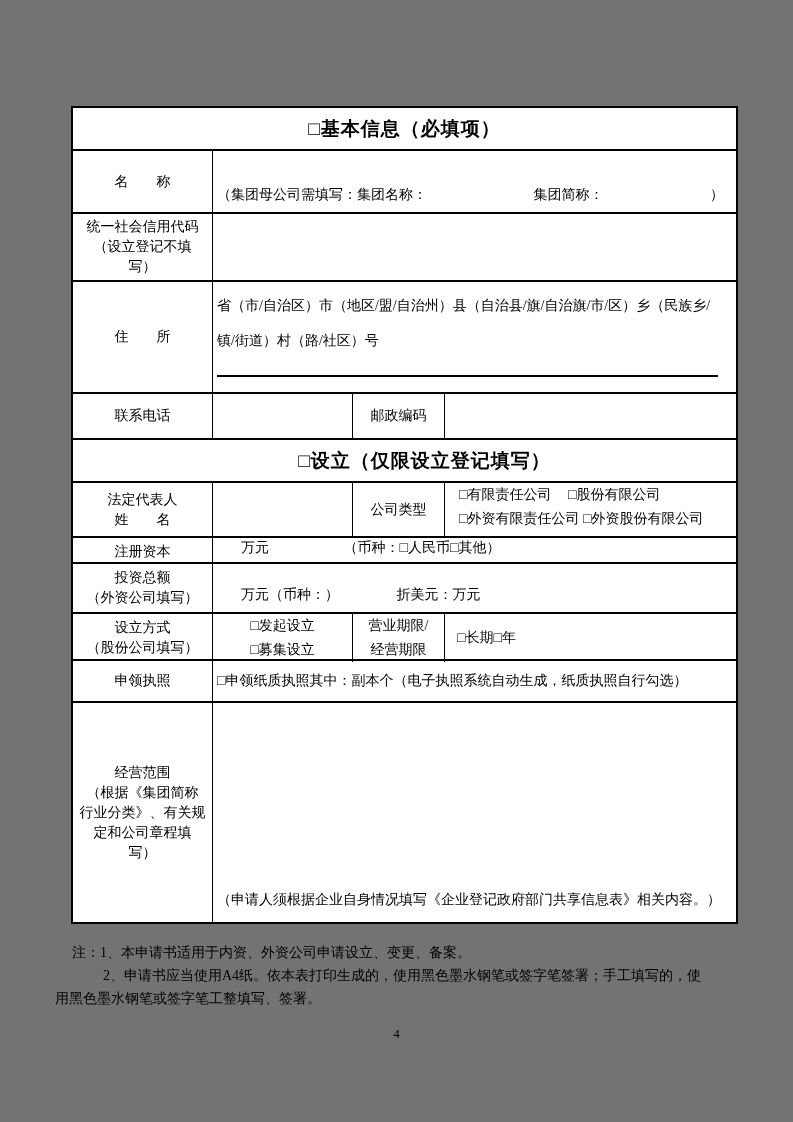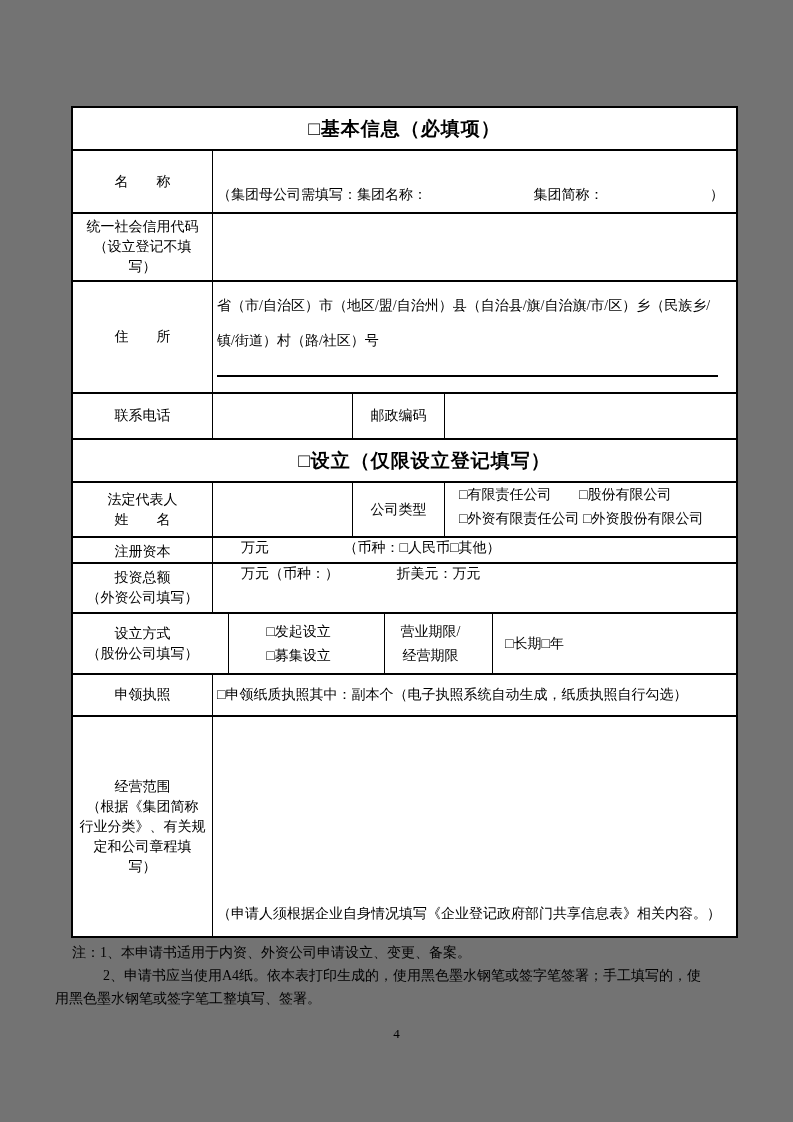--- a/index.html
+++ b/index.html
@@ -29,34 +29,34 @@
   .cols1{grid-template-columns:auto;}
   .rh1{height:43px;}
   .rn{height:63px;}
   .rc{height:68px;}
   .ra{height:112px;}
   .rp{height:46px;}
   .rh2{height:43px;padding-left:40px;}
   .rl{height:55px;}
   .rcap{height:26px;}
   .rinv{height:50px;}
-  .rm{height:61px;gap:16px;}
+  .rm{height:47px;}
   .rlic{height:42px;}
   .rs{height:219px;}
   .cell{
     position:relative;
     display:flex;align-items:center;justify-content:center;
     text-align:center;
     box-sizing:border-box;
     line-height:20px;
   }
   .cell + .cell{border-left:1px solid #000;}
   .cell.col{flex-direction:column;}
   .cell.left{justify-content:flex-start;text-align:left;}
-  .cell.bottom{align-items:flex-start;}
+  .cell.bottom{align-items:flex-end;}
   .cell.top{align-items:flex-start;}
   .sec-title{
     font-family:"Liberation Sans","DejaVu Sans",sans-serif;
     font-weight:700;font-size:19px;letter-spacing:1px;
   }
   .name-note{
     display:flex;width:100%;
     justify-content:space-between;
     padding:0 12px 7px 4px;
     box-sizing:border-box;
@@ -67,21 +67,21 @@
     box-sizing:border-box;
     line-height:35px;
     text-align:left;
   }
   .addr-line{
     position:absolute;left:4px;right:18px;bottom:15px;
     border-bottom:2px solid #000;
   }
   .fill-area{flex:1;width:100%;}
   .optline{line-height:24px;}
-  .opt-gap{margin-left:24px;}
+  .opt-gap{margin-left:13px;}
   .capline{padding:0 0 7px 28px;width:100%;box-sizing:border-box;text-align:left;}
   .cap-gap1{margin-left:71px;}
   .cap-gap2{margin-left:54px;}
   .scope-note{
     position:absolute;left:4px;bottom:12px;text-align:left;
   }
   .footnotes{
     position:absolute;left:55px;top:941px;width:700px;
     line-height:23px;text-align:left;
   }

